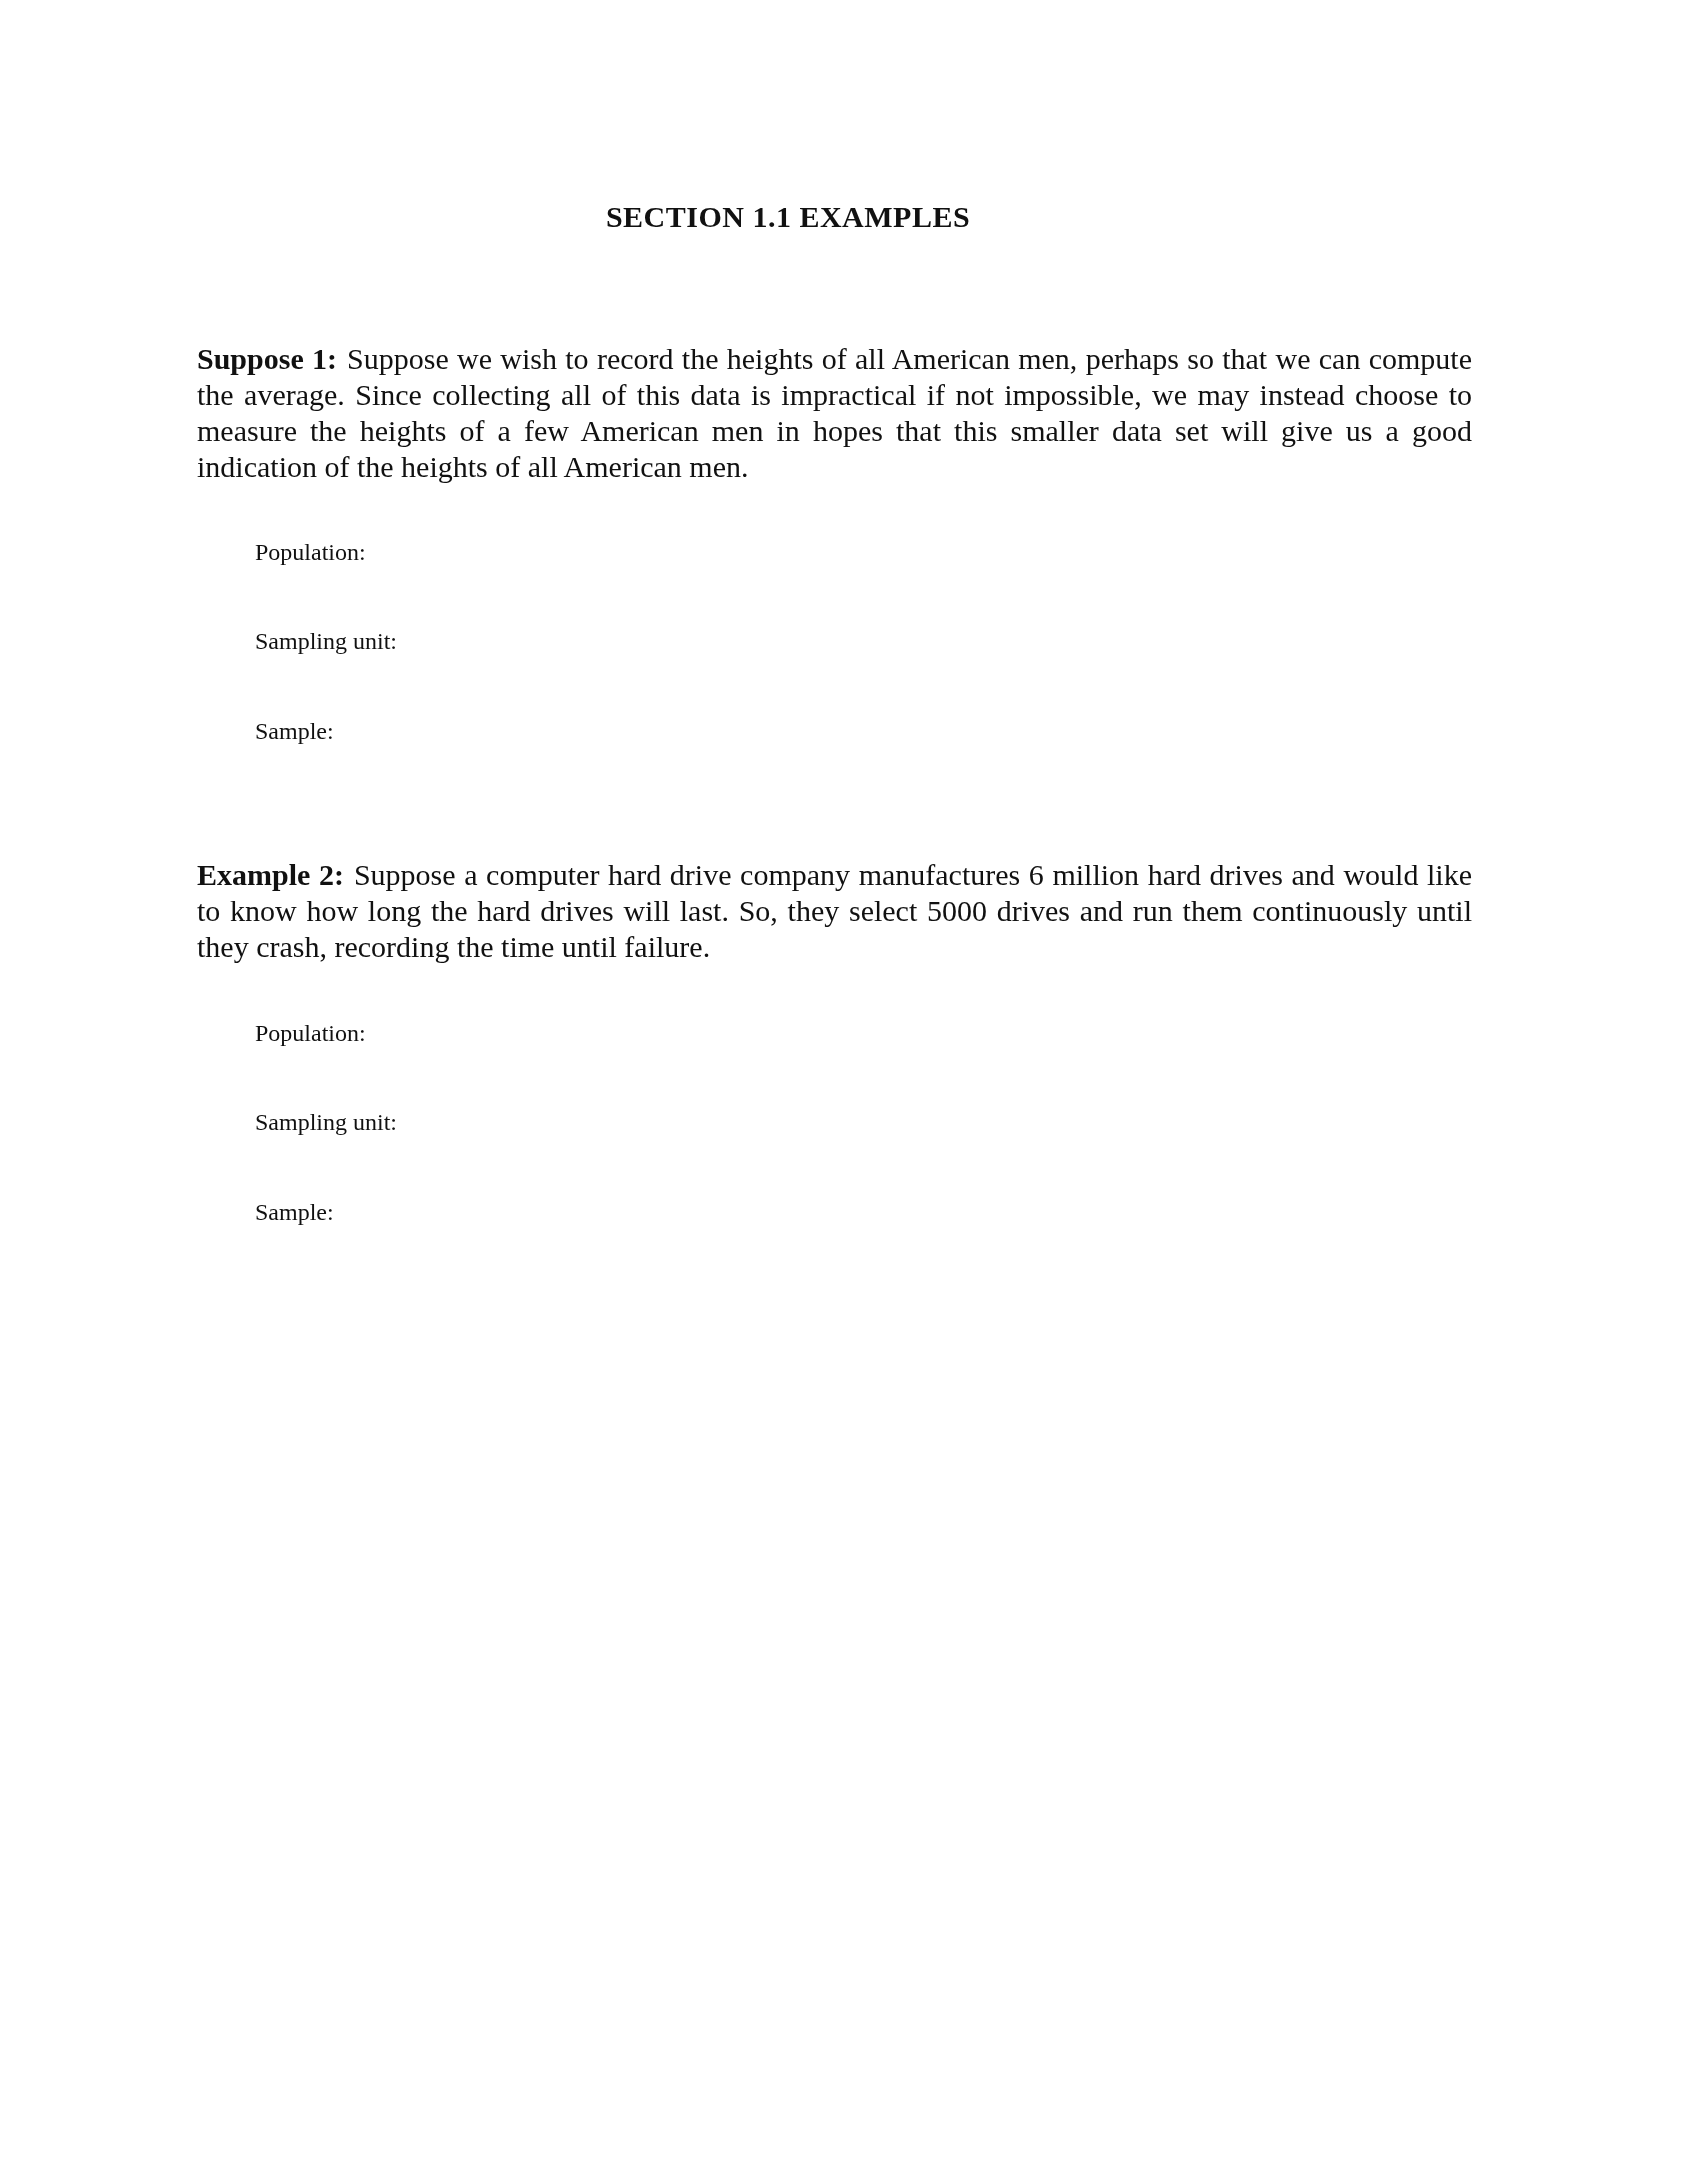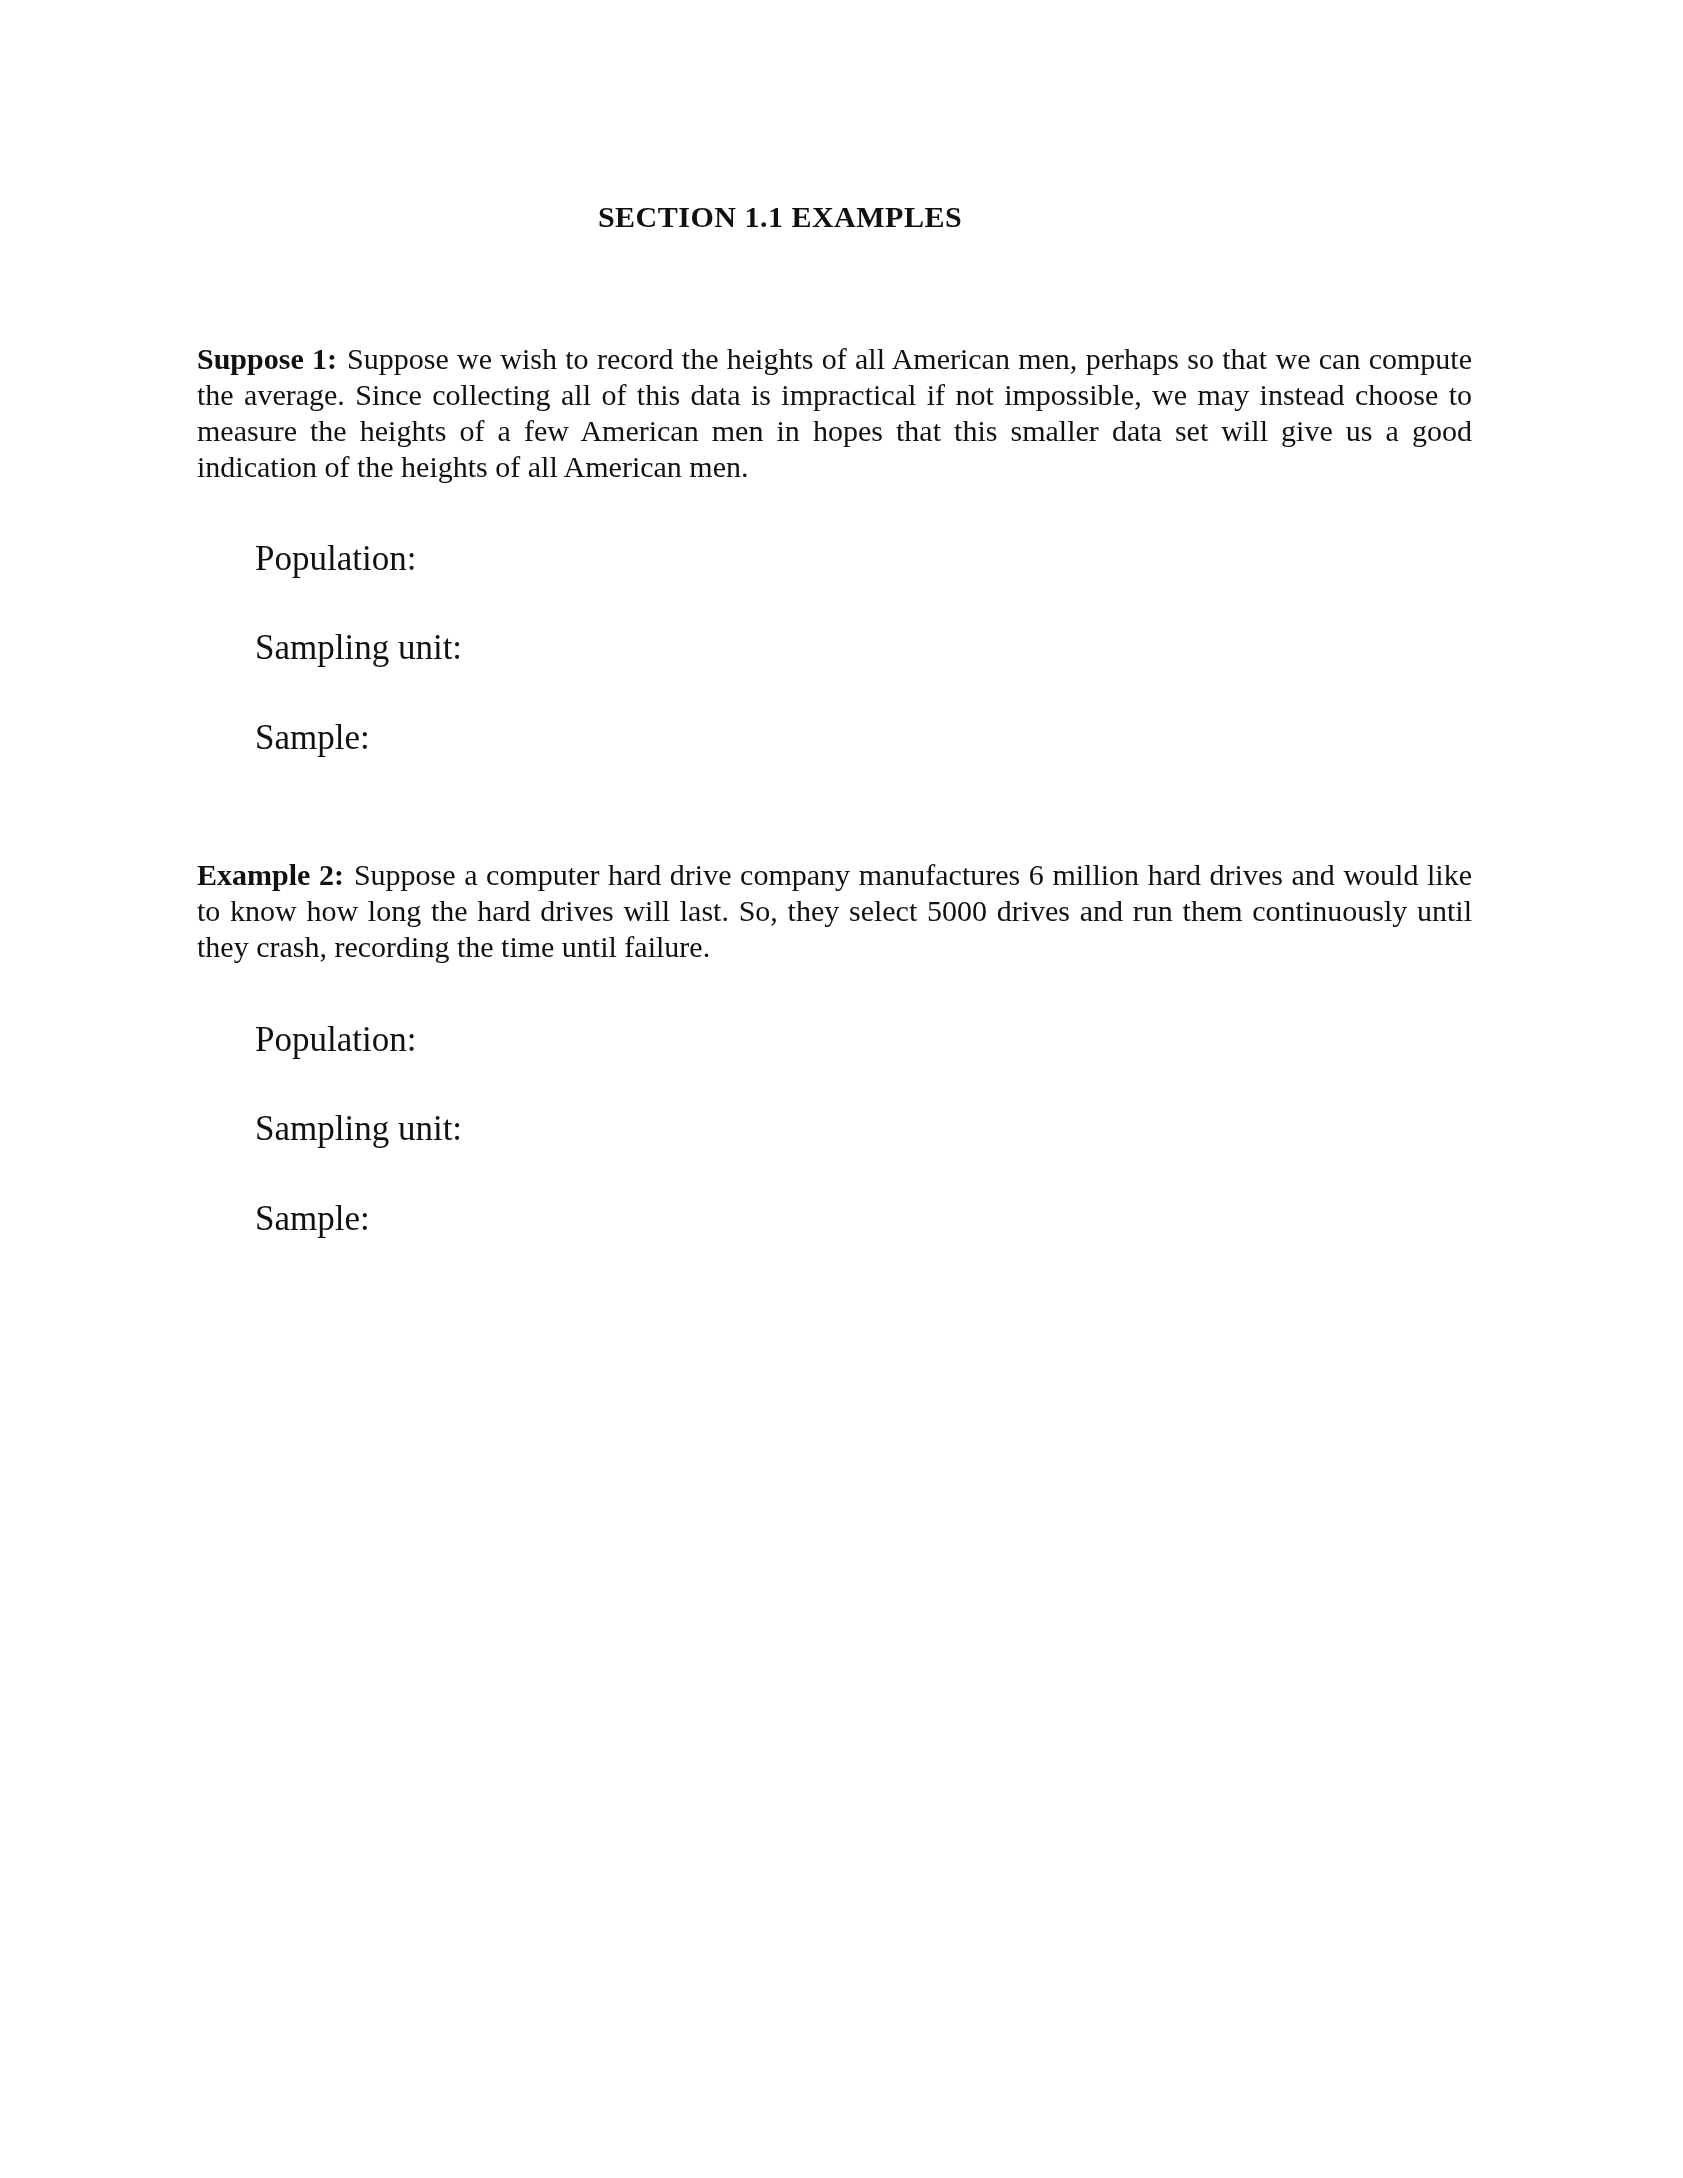--- a/index.html
+++ b/index.html
@@ -1,24 +1,24 @@
 <!DOCTYPE html>
 <html><head>
   <meta charset="utf-8">
   <style>
     html, body { margin:0; padding:0; background:#ffffff; }
     body { width:1683px; height:2178px; position:relative; overflow:hidden;
            font-family:"DejaVu Serif","Liberation Serif",serif; color:#111; }
-    .title { position:absolute; top:200px; left:8px; width:1544px; text-align:center;
+    .title { position:absolute; top:200px; left:16px; width:1544px; text-align:center;
              font-family:"Liberation Serif",serif; font-weight:bold; font-size:30px; letter-spacing:0.5px; }
     .para { position:absolute; left:197px; width:1275px;
             font-family:"Liberation Serif",serif; font-size:30px; line-height:36px;
             text-align:justify; text-align-last:left; }
     .para b { font-weight:bold; margin-right:10px; }
-    .field { position:absolute; left:255px; font-family:"Liberation Serif",serif; font-size:35px; }
+    .field { position:absolute; left:255px; font-family:"Liberation Serif",serif; font-size:24px; }
   </style>
 </head>
 <body>
 
 <div>
   <div class="title">SECTION 1.1 EXAMPLES</div>
 
   <div class="para" style="top:341px;">
     <b>Suppose 1:</b><span>Suppose we wish to record the heights of all American men, perhaps so that we can compute the average. Since collecting all of this data is impractical if not impossible, we may instead choose to measure the heights of a few American men in hopes that this smaller data set will give us a good indication of the heights of all American men.</span>
   </div>

